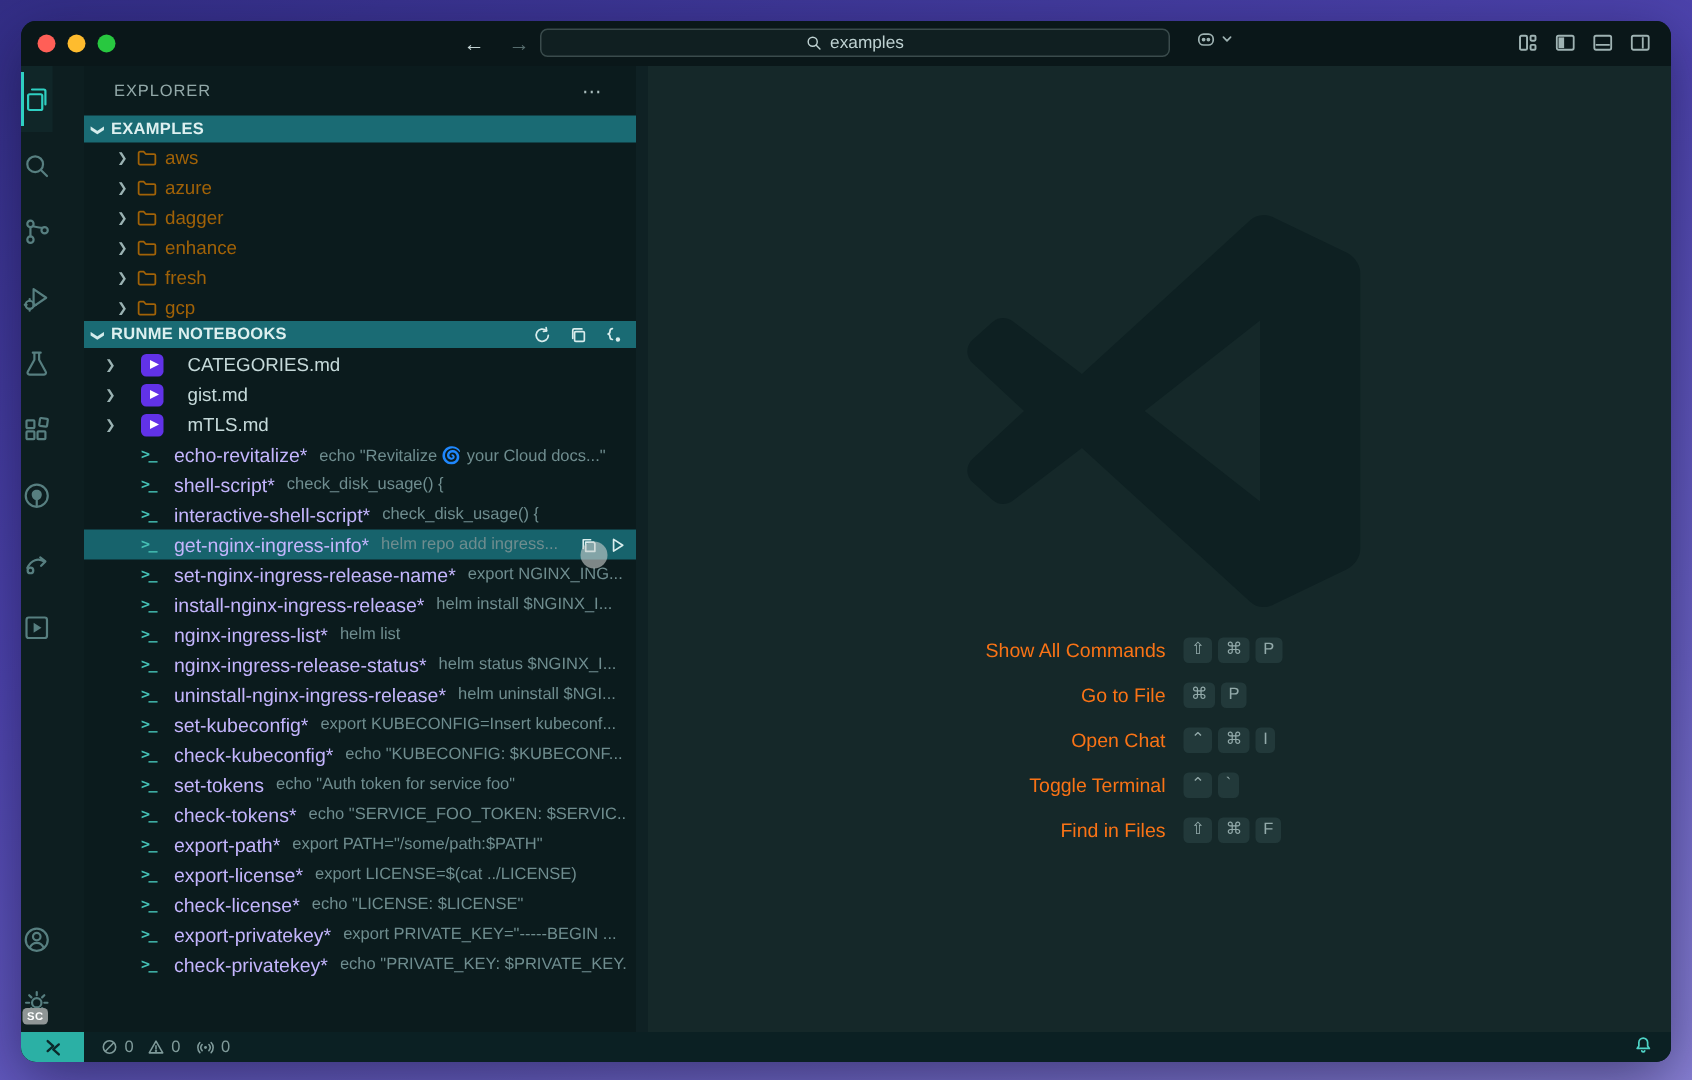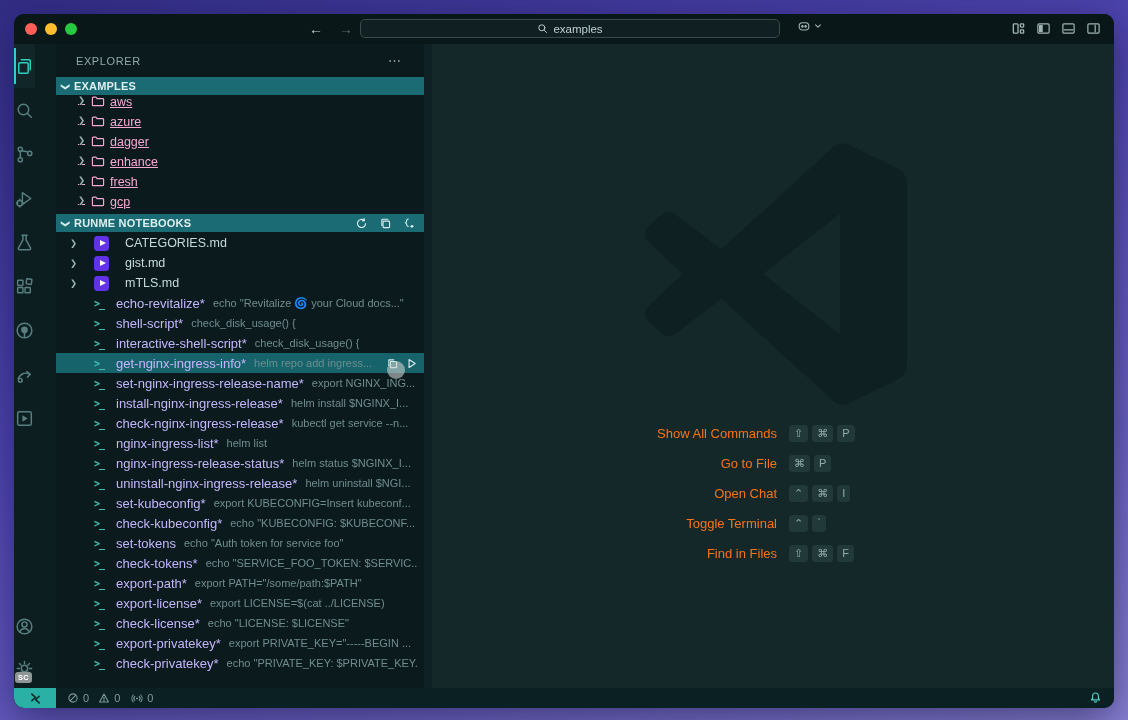--- a/index.html
+++ b/index.html
@@ -48,22 +48,22 @@
     padding:0 8px 0 5px; gap:4px; color:#ddf0f0; font-weight:bold; font-size:11px; letter-spacing:.2px; }
   .chev { display:inline-block; font-size:8.5px; color:#9ab2b2; width:9px; text-align:center;
     transform-origin:45% 55%; flex:0 0 9px; }
   .chev::before { content:"\276F"; }
   .chev.down { transform:rotate(90deg); }
   .section-header .chev { color:#d5ecec; }
   .header-actions { margin-left:auto; display:flex; align-items:center; gap:11px; color:#d8ecec; }
   .header-actions svg { width:13px; height:13px; }
 
   .examples-list { flex:0 0 119px; overflow:hidden; }
-  .tree-row { height:20px; display:flex; gap:5px; padding-left:21px;
-    font-size:12.5px; color:#f9a8d4; white-space:nowrap;text-decoration:underline; }
+  .tree-row { height:20px; display:flex; align-items:center; gap:5px; padding-left:21px;
+    font-size:12.5px; color:#a16207; white-space:nowrap; }
   .tree-row svg.folder { width:14px; height:12px; flex:0 0 14px; }
 
   .files-scripts { flex:1; overflow:hidden; padding-top:1px; }
   .file-row { height:20px; display:flex; align-items:center; gap:16px; padding:0 8px 0 13px;
     font-size:12.5px; color:#c6dada; white-space:nowrap; }
   .file-row.selected { background:#14535b; }
   .play-badge { width:15px; height:15px; border-radius:3.5px; background:#6132e8; flex:0 0 15px;
     display:flex; align-items:center; justify-content:center; }
   .play-badge::before { content:""; display:block; width:0; height:0; margin-left:2px;
     border-left:6px solid #fff; border-top:3.5px solid transparent; border-bottom:3.5px solid transparent; }
@@ -379,26 +379,20 @@
 
   </div>
             <div class="script-row">
     <span class="term-icon"></span>
     <span class="script-name">install-nginx-ingress-release*</span>
     <span class="script-snippet">helm install $NGINX_I...</span>
 
   </div>
             <div class="script-row">
     <span class="term-icon"></span>
-    <span class="script-name">check-nginx-ingress-release*</span>
-    <span class="script-snippet">kubectl get service --n...</span>
-
-  </div>
-            <div class="script-row">
-    <span class="term-icon"></span>
     <span class="script-name">nginx-ingress-list*</span>
     <span class="script-snippet">helm list</span>
 
   </div>
             <div class="script-row">
     <span class="term-icon"></span>
     <span class="script-name">nginx-ingress-release-status*</span>
     <span class="script-snippet">helm status $NGINX_I...</span>
 
   </div>

